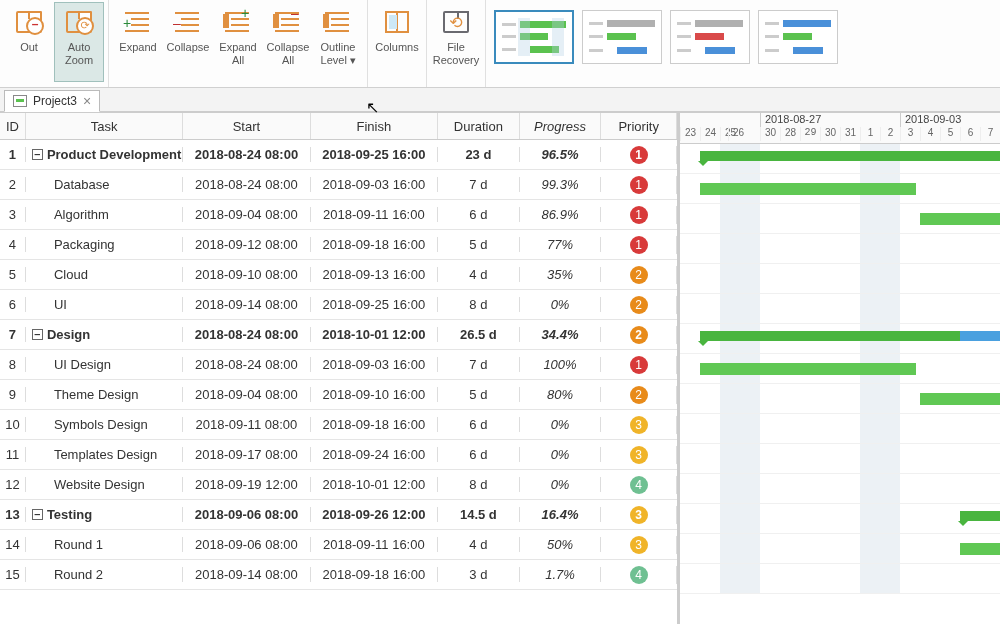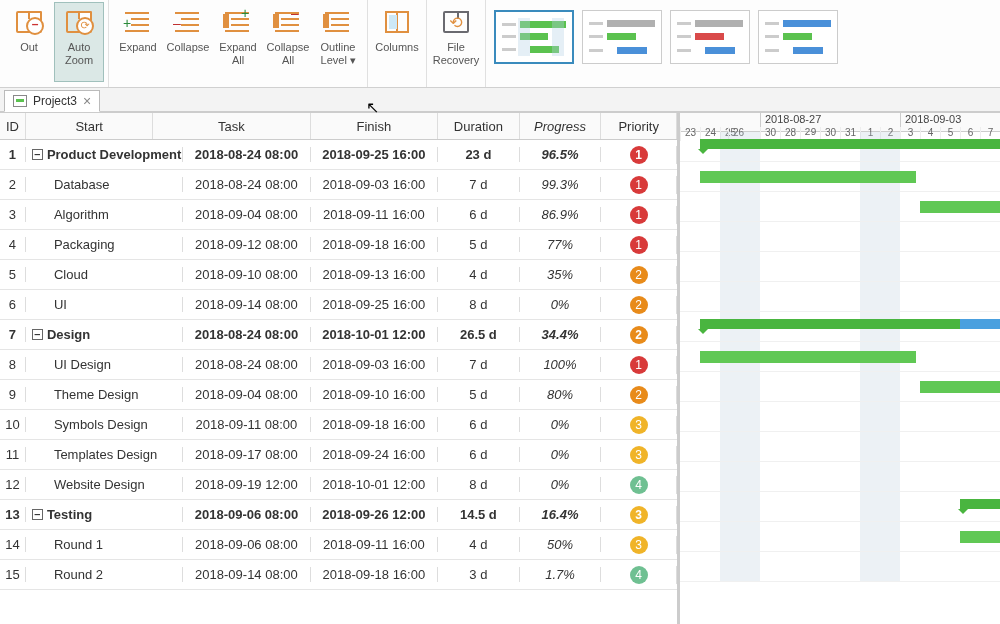--- a/index.html
+++ b/index.html
@@ -63,21 +63,21 @@
   .row .col-id{color:#333;}
   .row .col-task{justify-content:flex-start;padding-left:6px;gap:4px;}
   .row.summary{font-weight:bold;}
   .indent{display:inline-block;width:18px;}
   .toggle{width:11px;height:11px;border:1px solid #666;font-size:11px;line-height:9px;text-align:center;cursor:pointer;}
 
   .badge{width:18px;height:18px;border-radius:50%;color:#fff;font-size:12px;display:flex;align-items:center;justify-content:center;}
   .p1{background:#d83a3a;} .p2{background:#e88b1a;} .p3{background:#f0b429;} .p4{background:#6fc092;}
 
   
-  .thdr { height:20px; border-top:1px solid #ccc; border-bottom:1px solid #ccc; background:#fafafa; position:relative;}
+  .thdr { height:32px; border-top:1px solid #ccc; border-bottom:1px solid #ccc; background:#fafafa; position:relative;}
   .thdr .wk{position:absolute;top:0;height:14px;border-left:1px solid #ccc;padding-left:4px;font-size:11px;color:#444;}
   .thdr .dy{position:absolute;top:14px;height:14px;border-left:1px solid #eee;font-size:10px;color:#666;width:20px;text-align:center;}
   .gantt-body{position:relative;}
   .gantt-row{height:30px;position:relative;border-bottom:1px solid #f0f0f0;}
   .wkend{position:absolute;top:0;bottom:0;background:rgba(180,200,215,.25);width:20px;z-index:0;}
   .gsum{position:absolute;top:7px;height:10px;background:#49b53f;z-index:1;}
   .gsum::before{content:"";position:absolute;left:-2px;top:10px;border:5px solid transparent;border-top-color:#49b53f;}
   .gbar{position:absolute;top:9px;height:12px;background:#60c854;z-index:1;}
   .gprog{position:absolute;top:9px;height:12px;background:#4aa0df;z-index:2;}
 
@@ -259,22 +259,22 @@
     <div class="tab-ic"></div>
     <span>Project3</span>
     <span class="close">×</span>
   </div>
 </div>
 
 <div class="main">
   <div class="grid">
     <div class="ghdr">
       <div class="col col-id">ID</div>
+      <div class="col col-task">Task</div>
       <div class="col col-start">Start</div>
-      <div class="col col-task">Task</div>
       <div class="col col-finish">Finish</div>
       <div class="col col-dur">Duration</div>
       <div class="col col-prog">Progress</div>
       <div class="col col-pri">Priority</div>
     </div>
     <div class="rows" id="rows">
         <div class="row summary">
           <div class="col col-id">1</div>
           <div class="col col-task">
             <span class="toggle">–</span>

